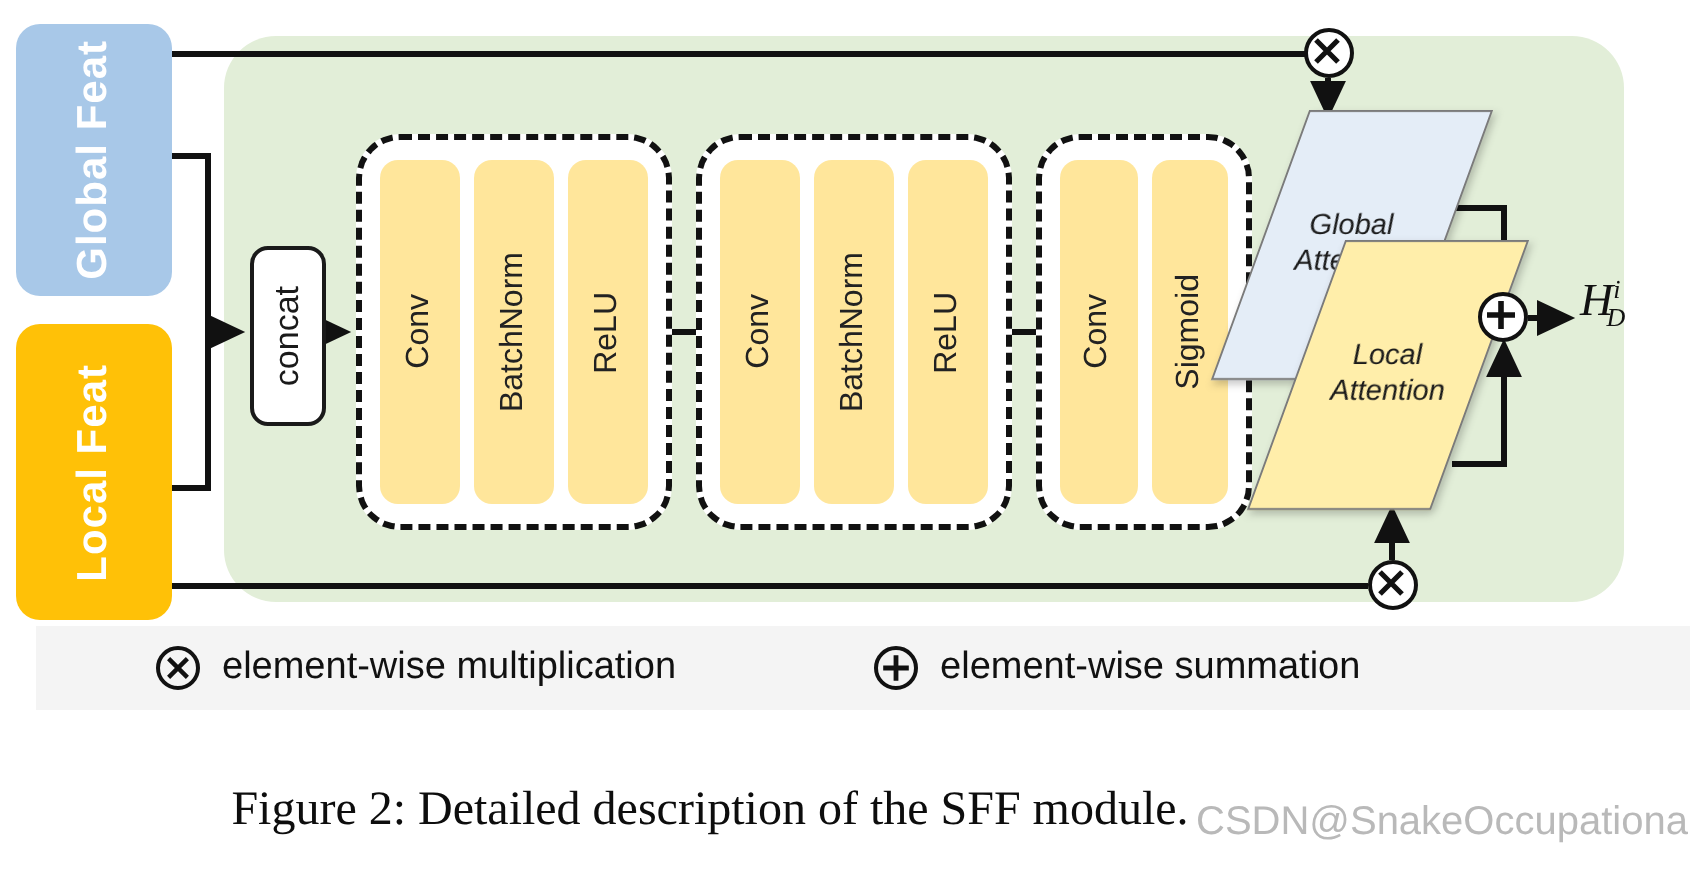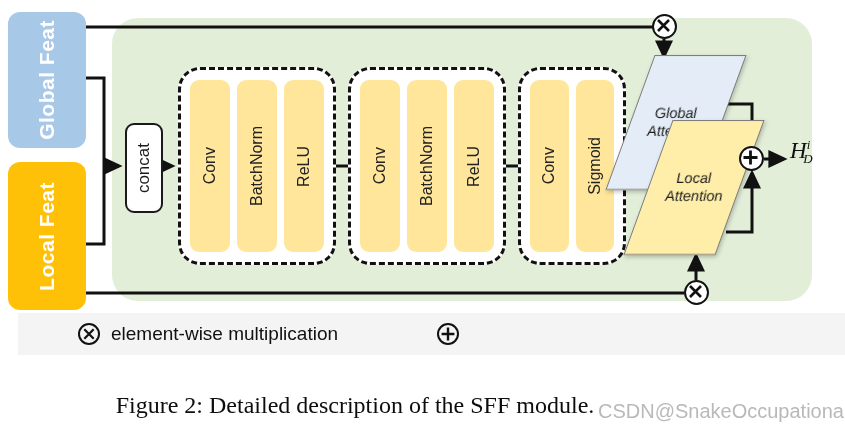--- a/index.html
+++ b/index.html
@@ -358,19 +358,20 @@
         </svg>
       </span>
       <span class="legend-text">element-wise multiplication</span>
     </div>
     <div class="legend-item">
       <span class="legend-glyph">
         <svg width="22" height="22" viewBox="0 0 22 22" xmlns="http://www.w3.org/2000/svg">
           <path d="M11,4.6 L11,17.4 M4.6,11 L17.4,11" stroke="#111111" stroke-width="2.4" fill="none"></path>
         </svg>
       </span>
+      <span class="legend-text">element-wise summation</span>
     </div>
   </div>
 
   <div id="caption">Figure 2: Detailed description of the SFF module.</div>
   <div id="watermark">CSDN@SnakeOccupational</div>
 
 </div>
 
 </body></html>

